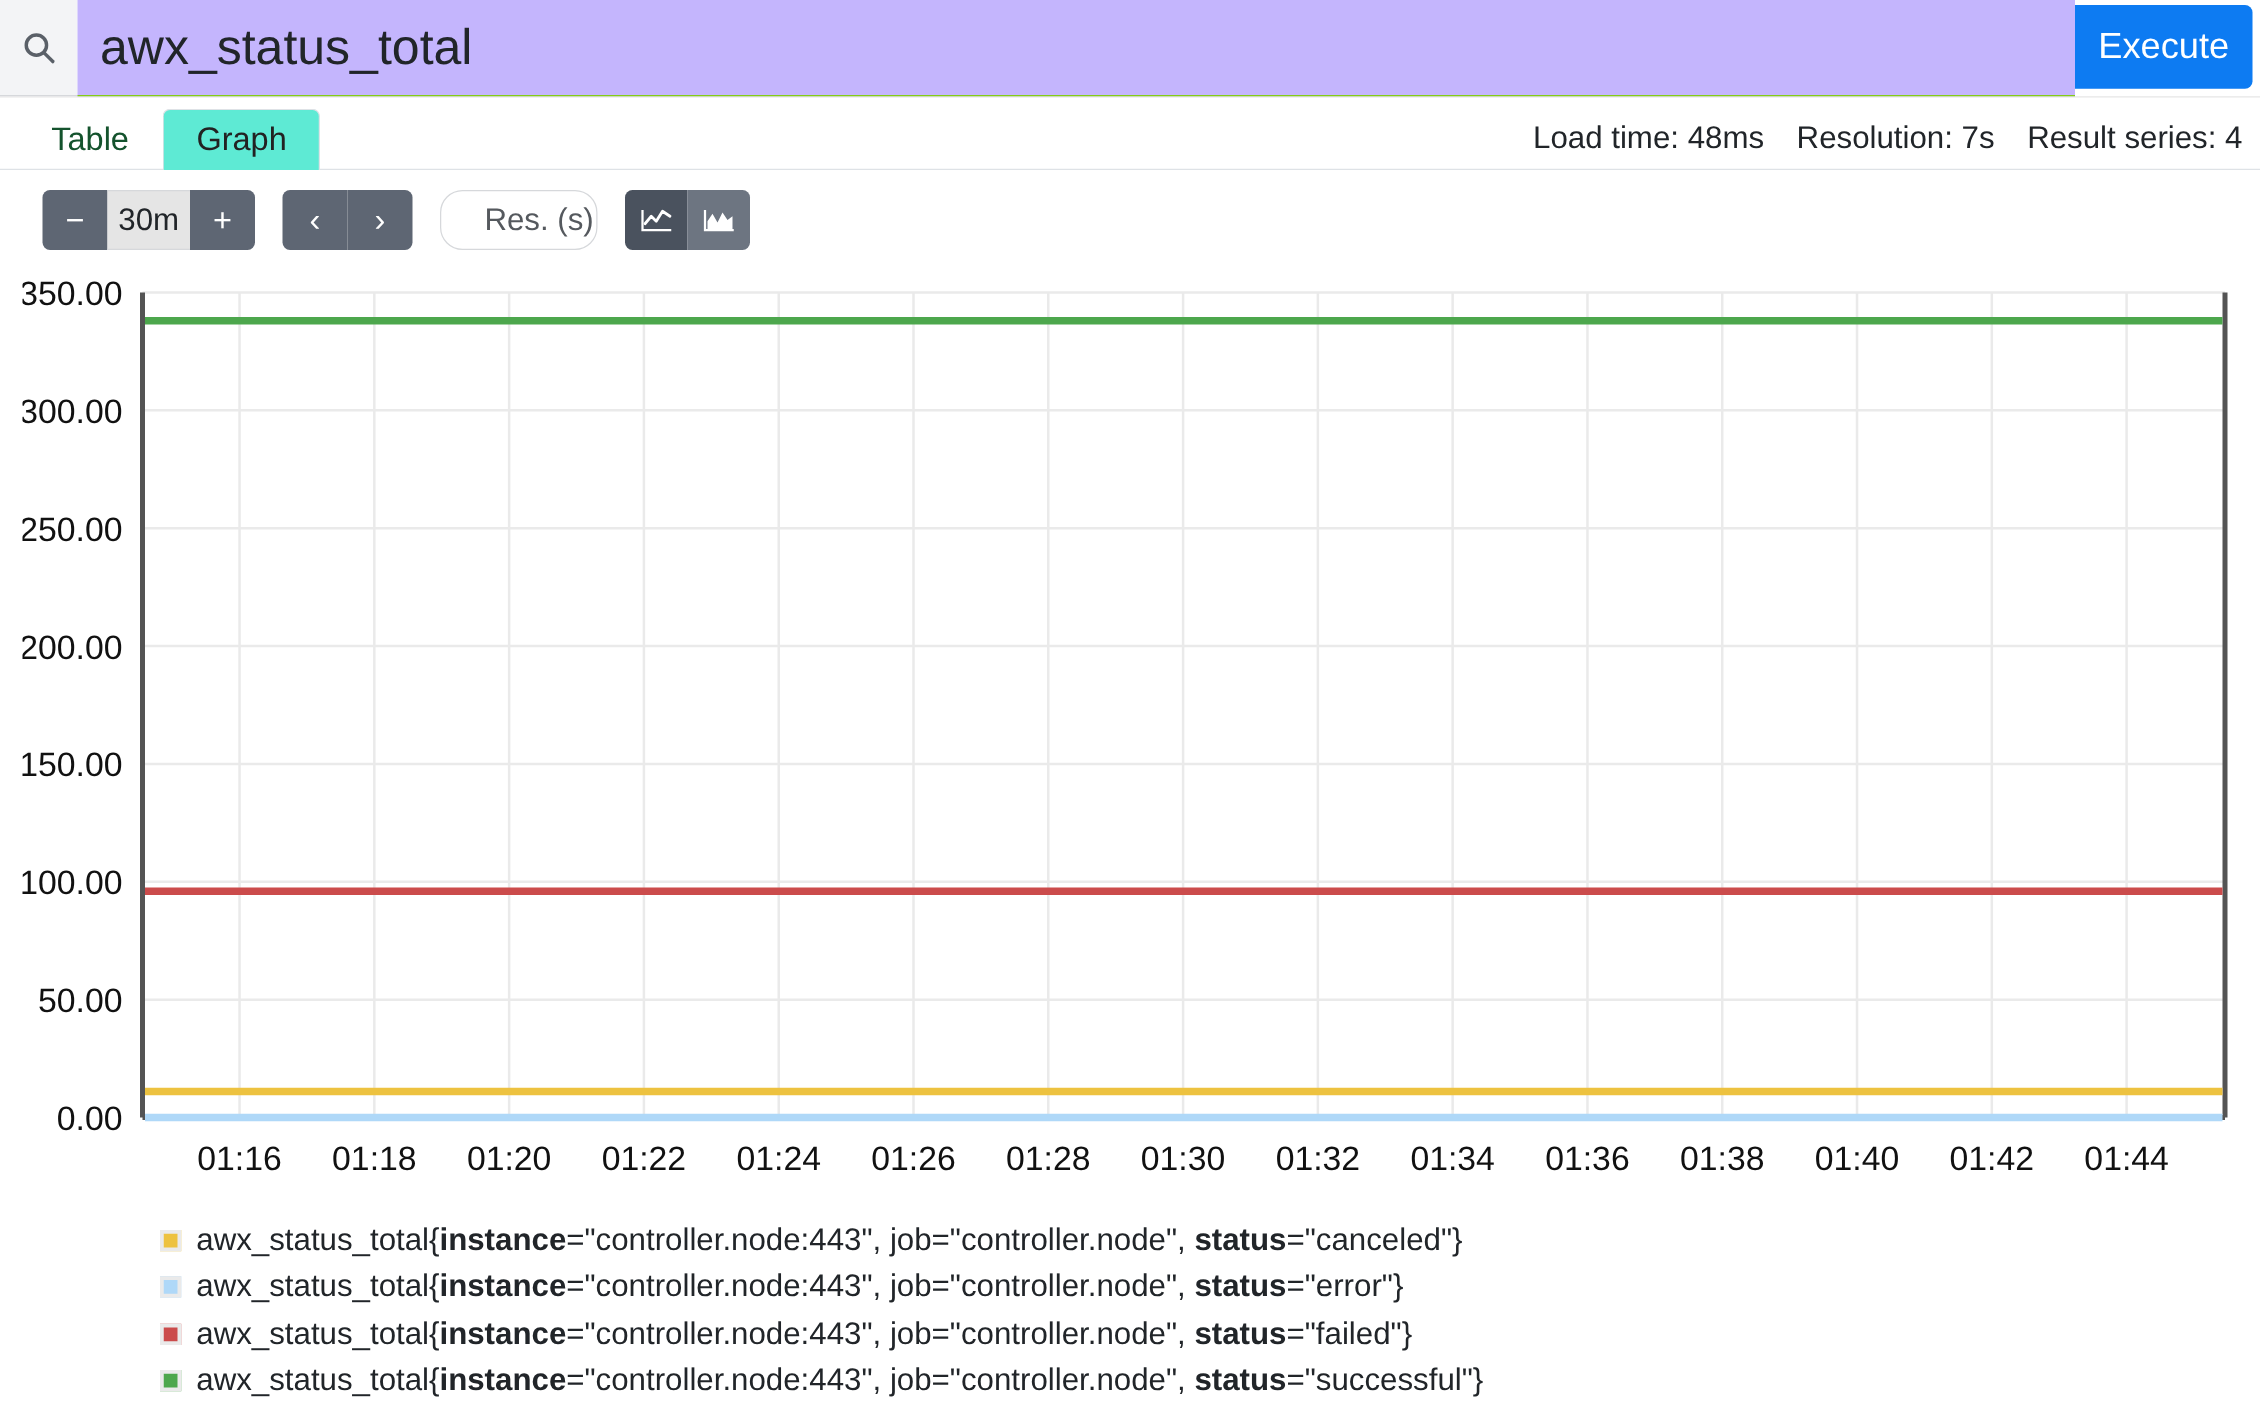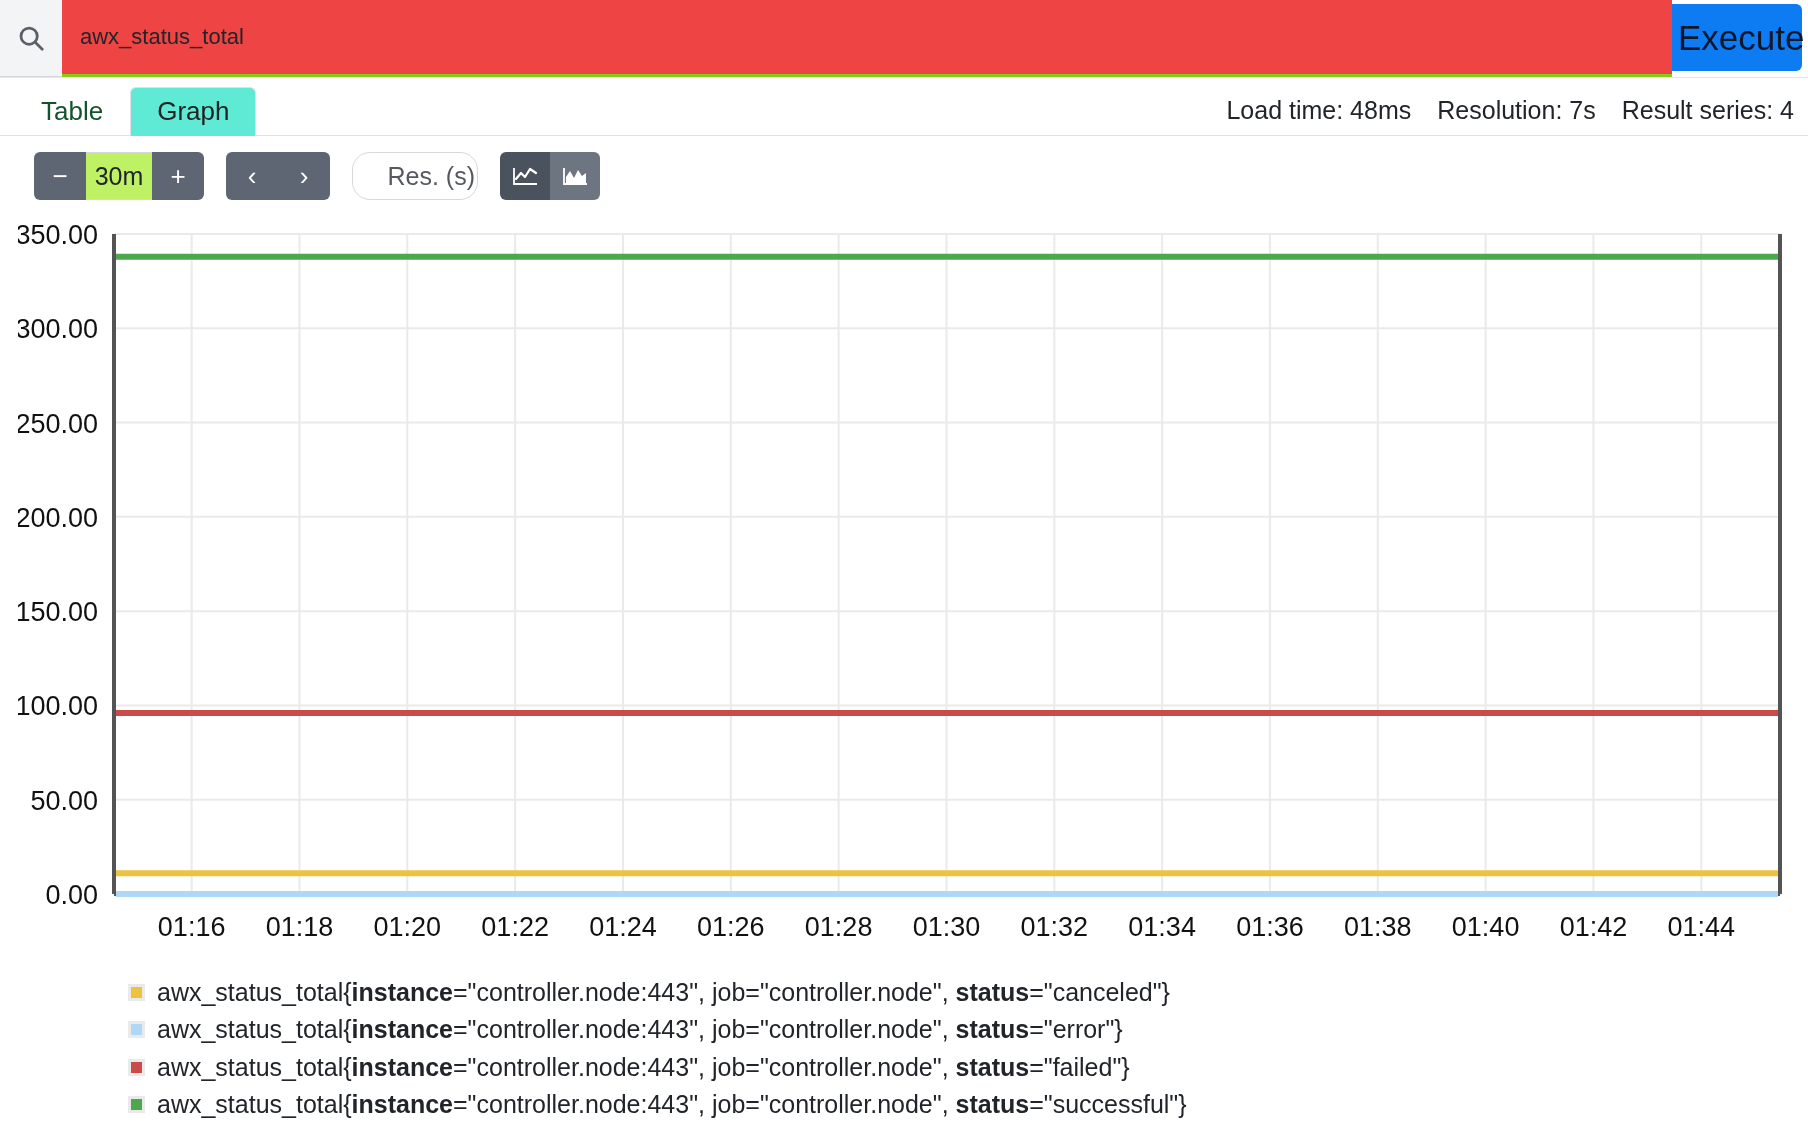--- a/index.html
+++ b/index.html
@@ -29,36 +29,36 @@
     border: 1px solid #d6d8db;
     border-right: none;
     border-left: none;
     border-top: none;
     display: flex; align-items: center; justify-content: center;
   }
   .search-icon-box svg { display:block; }
   .query-input {
     flex: 1;
     border: none;
-    border-bottom: 3px solid #84cc16;
+    border-bottom: 1px solid #84cc16;
     outline: none;
     font-family: "Liberation Sans", sans-serif;
-    font-size: 22px;
+    font-size: 40px;
     color: #212529;
     padding: 0 18px;
-    background: #ef4444;
+    background: #c4b5fd;
   }
   .execute-btn {
-    width: 130px;
+    width: 142px;
     background: #0d7bf2;
-    color: #0f172a;
+    color: #ffffff;
     border: none;
     border-radius: 0 6px 6px 0;
     font-family: "Liberation Sans", sans-serif;
-    font-size: 35px;
+    font-size: 29px;
     cursor: pointer;
     margin: 4px 6px 6px 0;
     line-height: 1;
   }
 
   
   .tabs-row {
     position: relative;
     height: 58px;
     border-bottom: 1px solid #dee2e6;
@@ -115,21 +115,21 @@
     font-size: 26px;
     line-height: 1;
     display: flex; align-items: center; justify-content: center;
     width: 52px;
     cursor: pointer;
     font-family: "Liberation Sans", sans-serif;
   }
   .ctl-btn.left  { border-radius: 6px 0 0 6px; }
   .ctl-btn.right { border-radius: 0 6px 6px 0; }
   .range-val {
-    background: #bef264;
+    background: #e5e5e5;
     border-top: 1px solid #d6d8db;
     border-bottom: 1px solid #d6d8db;
     min-width: 66px;
     display: flex; align-items: center; justify-content: center;
     font-size: 25px;
     color: #212529;
     padding: 0 6px;
   }
   .endtime-wrap {
     display: flex; align-items: stretch; height: 48px;

